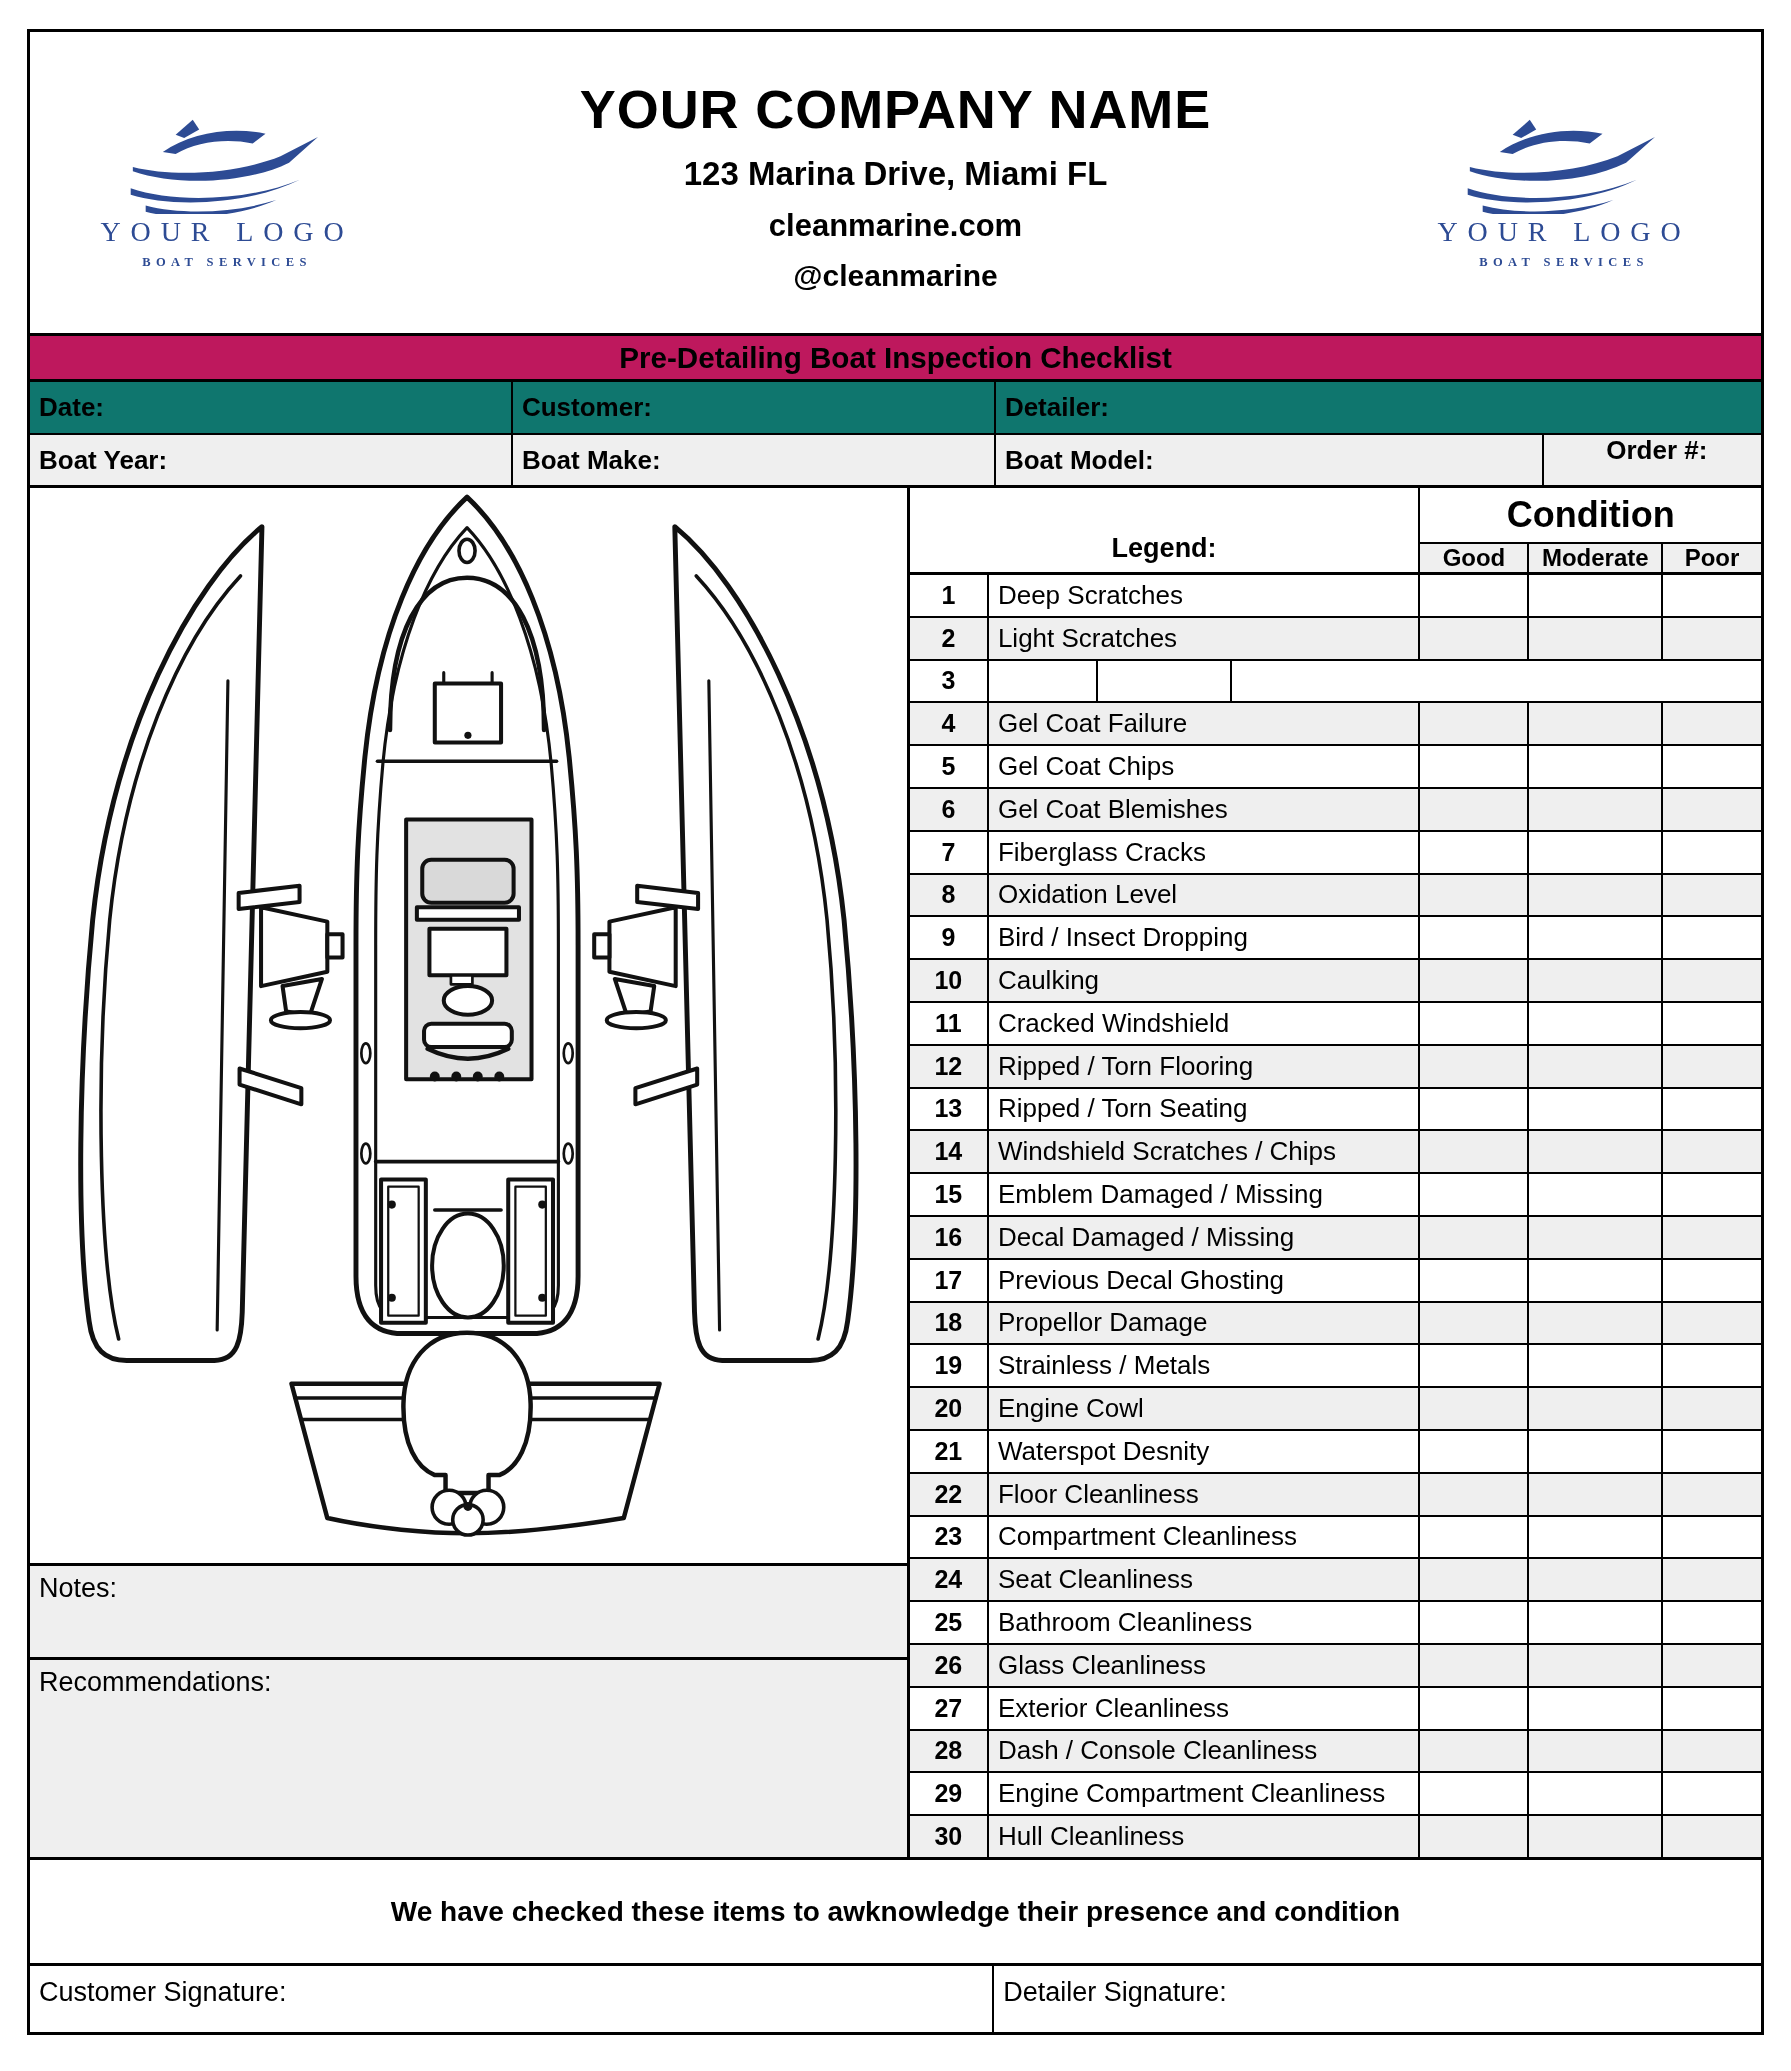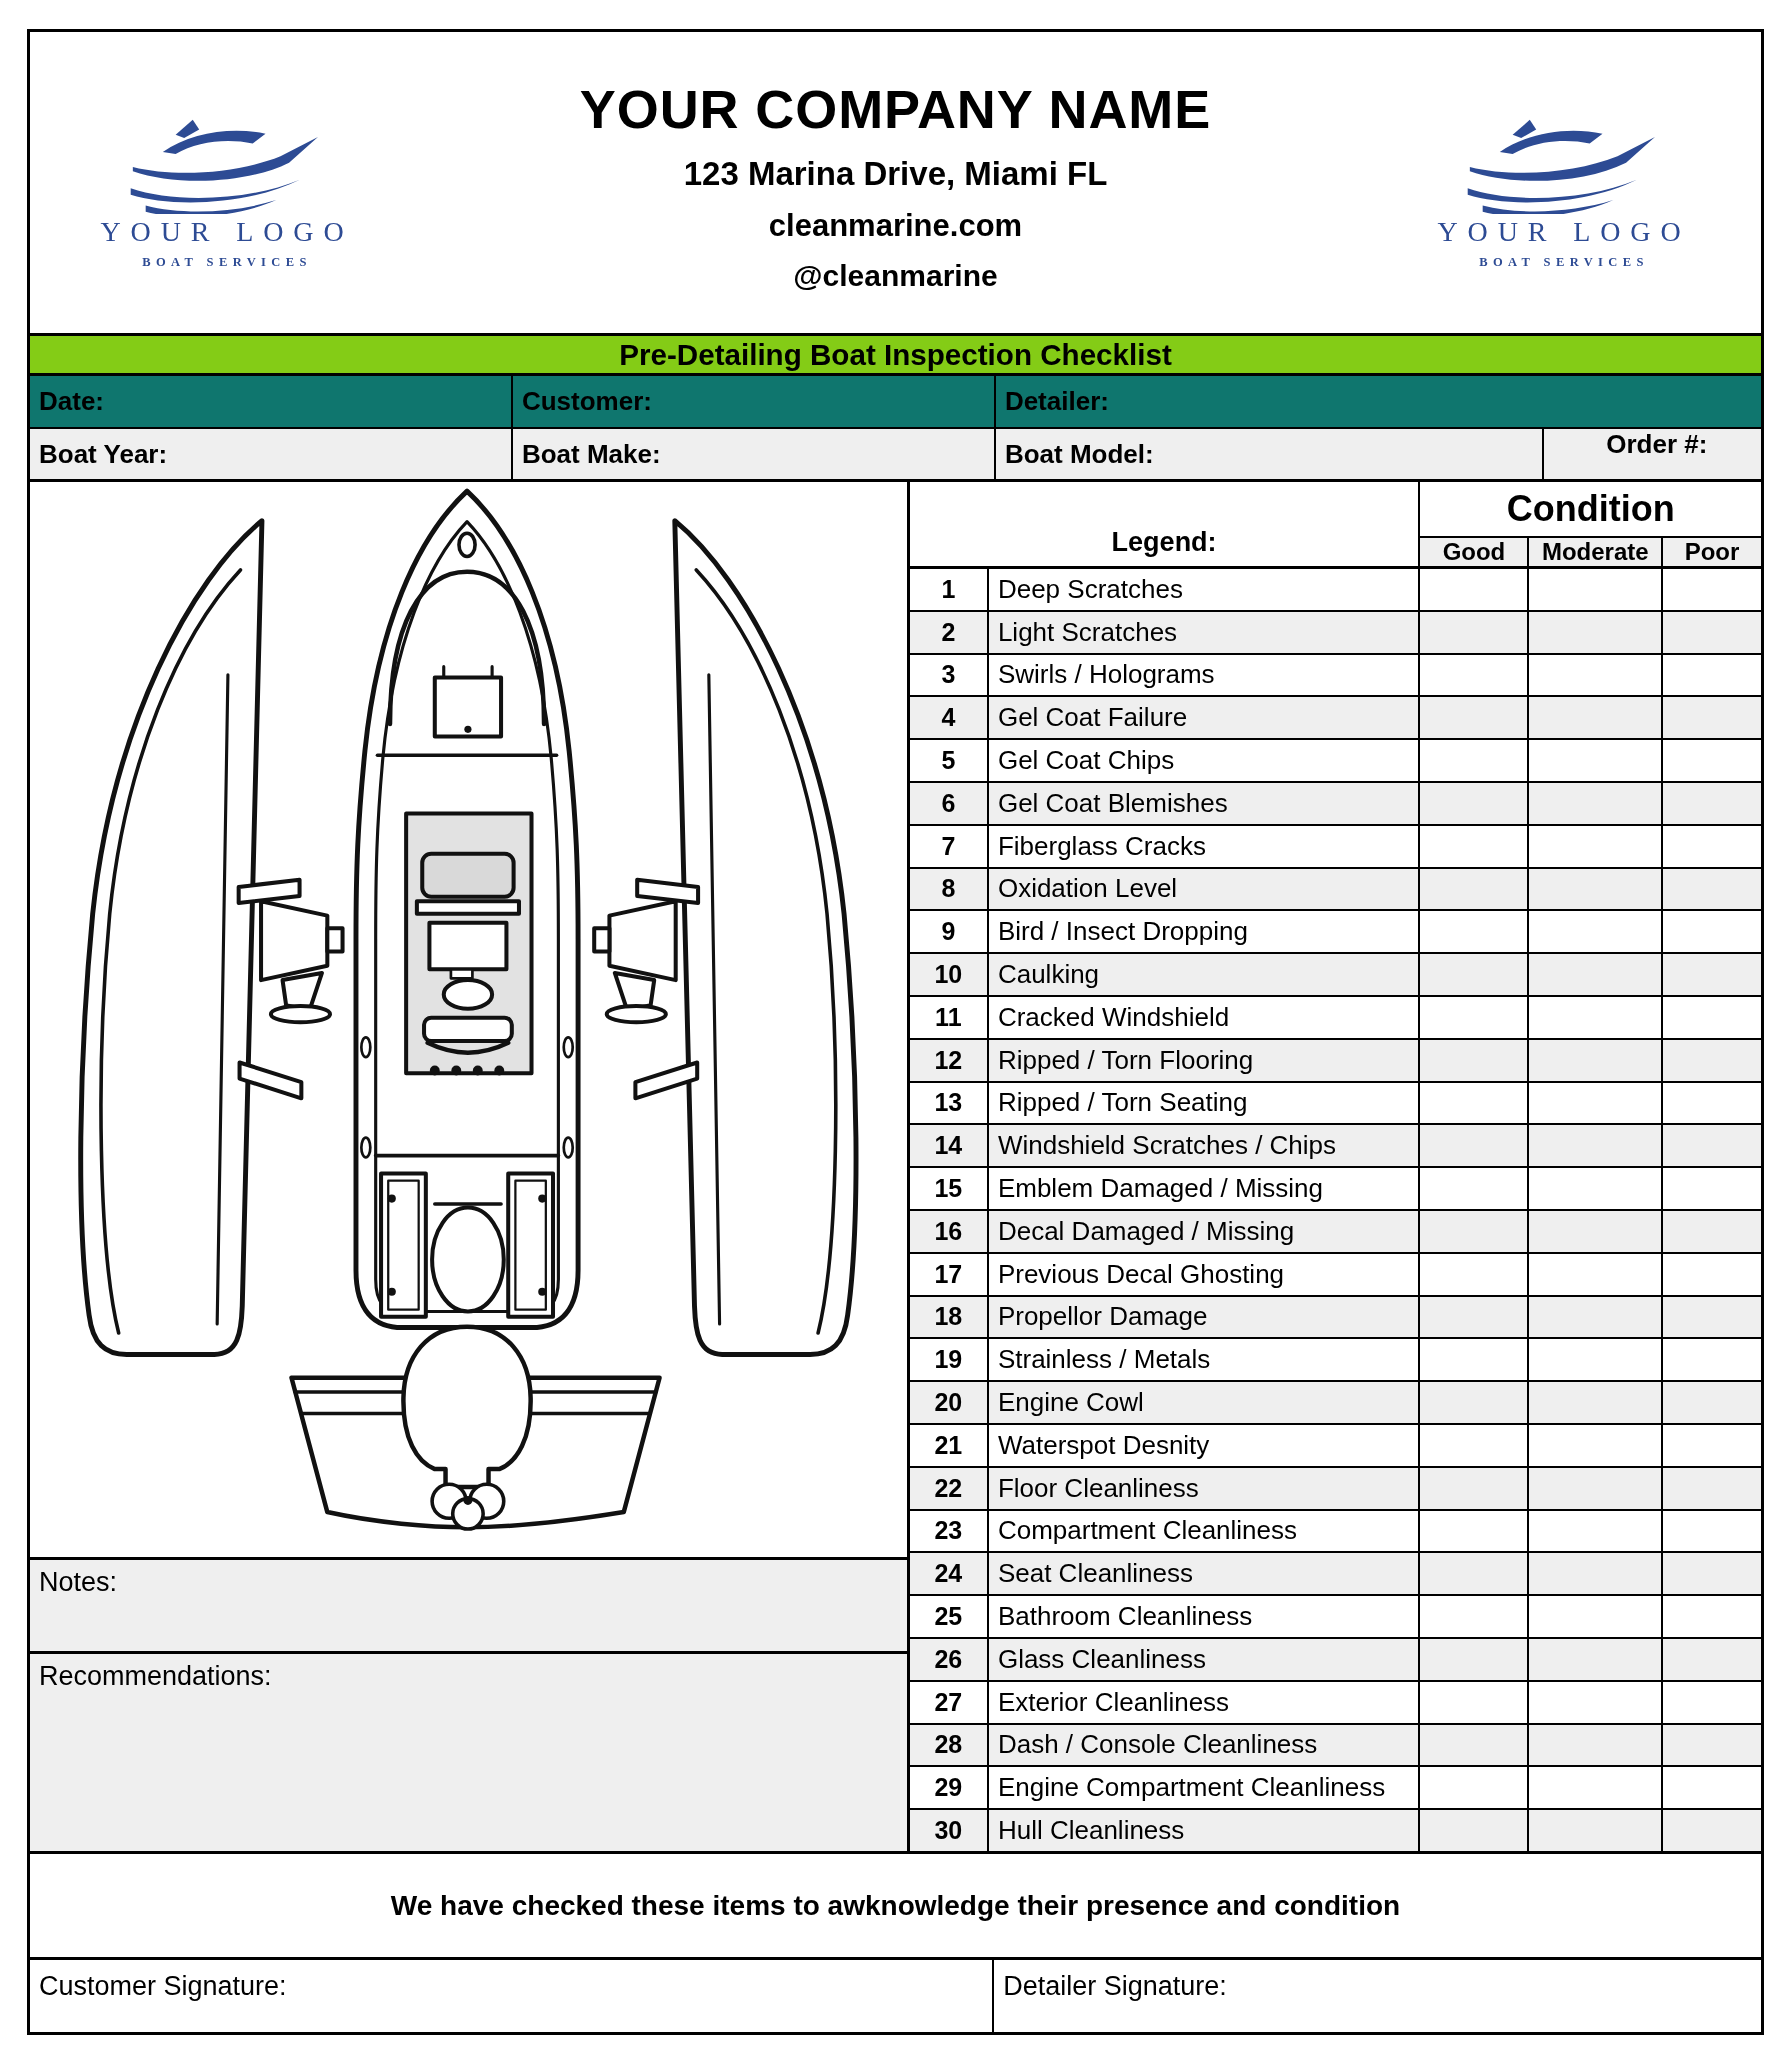--- a/index.html
+++ b/index.html
@@ -15,21 +15,21 @@
   .logo-mark { width:224px; height:107px; }
   .logo-name { font-family:"Liberation Serif", serif; font-size:28px; letter-spacing:9.9px; color:#2d4b94; margin-top:1.8px; white-space:nowrap; }
   .logo-sub  { font-family:"Liberation Serif", serif; font-size:12.5px; font-weight:bold; letter-spacing:5.4px; color:#2d4b94; margin-top:7.2px; white-space:nowrap; }
   .co-center { flex:1; display:flex; flex-direction:column; align-items:center; justify-content:center; gap:15px; padding-top:5.4px; }
   .co-name { font-size:54px; font-weight:bold; letter-spacing:0.9px; }
   .co-addr { font-size:33px; font-weight:bold; }
   .co-site { font-size:31px; font-weight:bold; }
   .co-social { font-size:30px; font-weight:bold; }
 
   
-  .title-bar { height:43px; background:#84cc16; border-top:3.6px solid #000; border-bottom:3.6px solid #000;
+  .title-bar { height:49px; background:#be185d; border-top:3.6px solid #000; border-bottom:3.6px solid #000;
                display:flex; align-items:center; justify-content:center; font-size:29.6px; font-weight:bold; }
 
   
   .info-row { display:flex; }
   .info-row.r1 { height:53px; border-bottom:2.7px solid #000; background:#0f766e; }
   .info-row.r2 { height:53px; border-bottom:3.6px solid #000; background:#efefef; }
   .info-cell { display:flex; align-items:center; padding-left:9px; border-right:2.7px solid #000; }
   .info-cell:last-child { border-right:none; }
   .info-label { font-size:26px; font-weight:bold; white-space:nowrap; }
   .info-value { flex:1; height:100%; }
@@ -269,21 +269,20 @@
   <div class="trow">
     <div class="tcell cell-num">2</div>
     <div class="tcell cell-item">Light Scratches</div>
     <div class="tcell cell-good"></div>
     <div class="tcell cell-mod"></div>
     <div class="tcell cell-poor"></div>
   </div>
 
   <div class="trow">
     <div class="tcell cell-num">3</div>
-    <div class="tcell cell-item">Swirls / Holograms</div>
     <div class="tcell cell-good"></div>
     <div class="tcell cell-mod"></div>
     <div class="tcell cell-poor"></div>
   </div>
 
   <div class="trow">
     <div class="tcell cell-num">4</div>
     <div class="tcell cell-item">Gel Coat Failure</div>
     <div class="tcell cell-good"></div>
     <div class="tcell cell-mod"></div>

